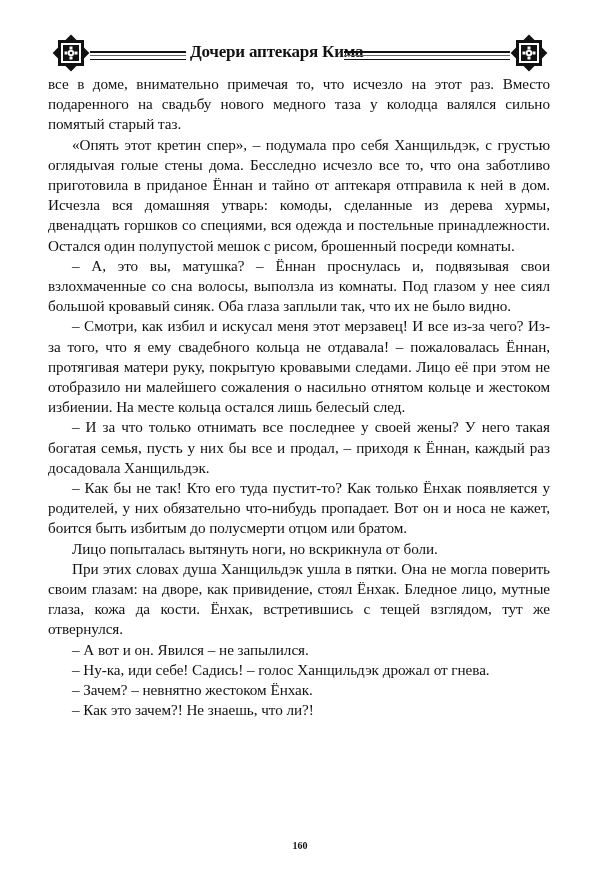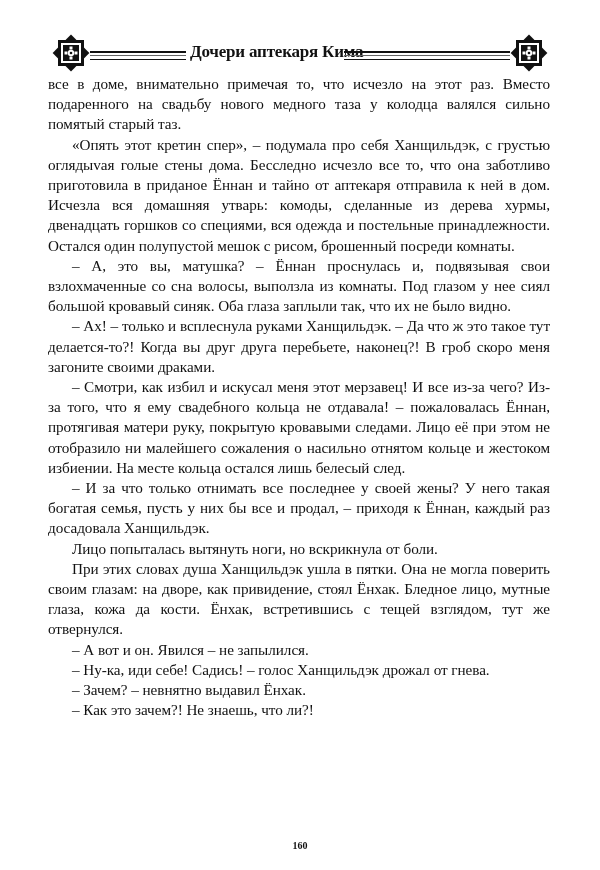--- a/index.html
+++ b/index.html
@@ -68,25 +68,25 @@
     <rect x="15.5" y="20.5" width="3" height="3" fill="#fff"></rect>
     <rect x="25.5" y="20.5" width="3" height="3" fill="#fff"></rect>
     <circle cx="22" cy="22" r="1.3" fill="#111"></circle>
   </svg>
 </div>
 
 <div class="body-text">
   <p class="cont">все в доме, внимательно примечая то, что исчезло на этот раз. Вместо подаренного на свадьбу нового медного таза у колодца валялся сильно помятый старый таз.</p>
   <p>«Опять этот кретин спер», – подумала про себя Ханщильдэк, с грустью огляды­vая голые стены дома. Бесследно исчезло все то, что она заботливо приготовила в приданое Ённан и тайно от аптекаря отправила к ней в дом. Исчезла вся домашняя утварь: комоды, сделанные из дерева хурмы, двенадцать горшков со специями, вся одежда и постельные принадлежности. Остался один полупустой мешок с рисом, брошенный посреди комнаты.</p>
   <p>– А, это вы, матушка? – Ённан проснулась и, подвязывая свои взлохмаченные со сна волосы, выползла из комнаты. Под глазом у нее сиял большой кровавый си­няк. Оба глаза заплыли так, что их не было видно.</p>
-  <p>– Ах! – только и всплеснула руками Ханщильдэк. – Да что ж это такое тут дела­ется-то?! Когда вы друг друга перебьете, наконец?! В гроб скоро меня загоните сво­ими драками.</p>
   <p>– Смотри, как избил и искусал меня этот мерзавец! И все из-за чего? Из-за того, что я ему свадебного кольца не отдавала! – пожаловалась Ённан, протягивая матери руку, покрытую кровавыми следами. Лицо её при этом не отобразило ни малейшего сожаления о насильно отнятом кольце и жестоком избиении. На месте кольца ос­тался лишь белесый след.</p>
   <p>– И за что только отнимать все последнее у своей жены? У него такая богатая семья, пусть у них бы все и продал, – приходя к Ённан, каждый раз досадовала Хан­щильдэк.</p>
+  <p>– Как бы не так! Кто его туда пустит-то? Как только Ёнхак появляется у родите­лей, у них обязательно что-нибудь пропадает. Вот он и носа не кажет, боится быть избитым до полусмерти отцом или братом.</p>
   <p>Лицо попыталась вытянуть ноги, но вскрикнула от боли.</p>
   <p>При этих словах душа Ханщильдэк ушла в пятки. Она не могла поверить своим глазам: на дворе, как привидение, стоял Ёнхак. Бледное лицо, мутные глаза, кожа да кости. Ёнхак, встретившись с тещей взглядом, тут же отвернулся.</p>
   <p>– А вот и он. Явился – не запылился.</p>
   <p>– Ну-ка, иди себе! Садись! – голос Ханщильдэк дрожал от гнева.</p>
-  <p>– Зачем? – невнятно выдавил Ёнхак.</p>
+  <p>– Зачем? – невнятно жестоком Ёнхак.</p>
   <p>– Как это зачем?! Не знаешь, что ли?!</p>
 
 </div>
 
 <div class="page-number">160</div>
 
 </body></html>

